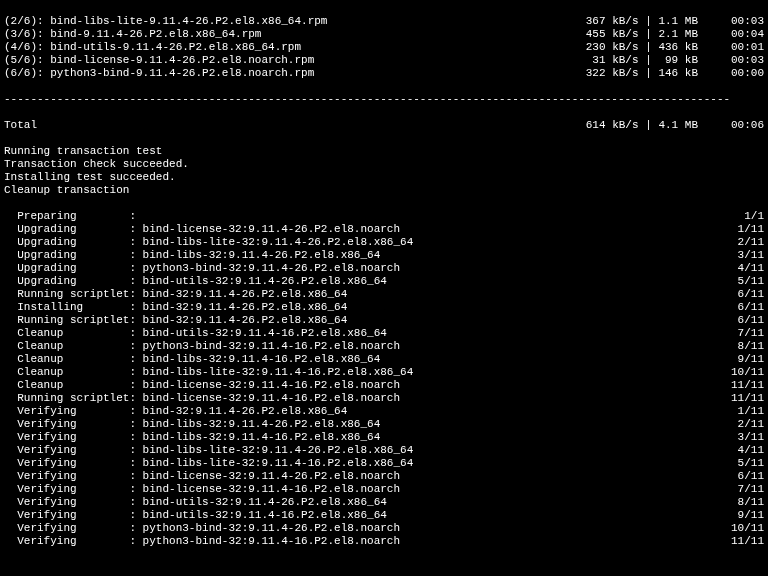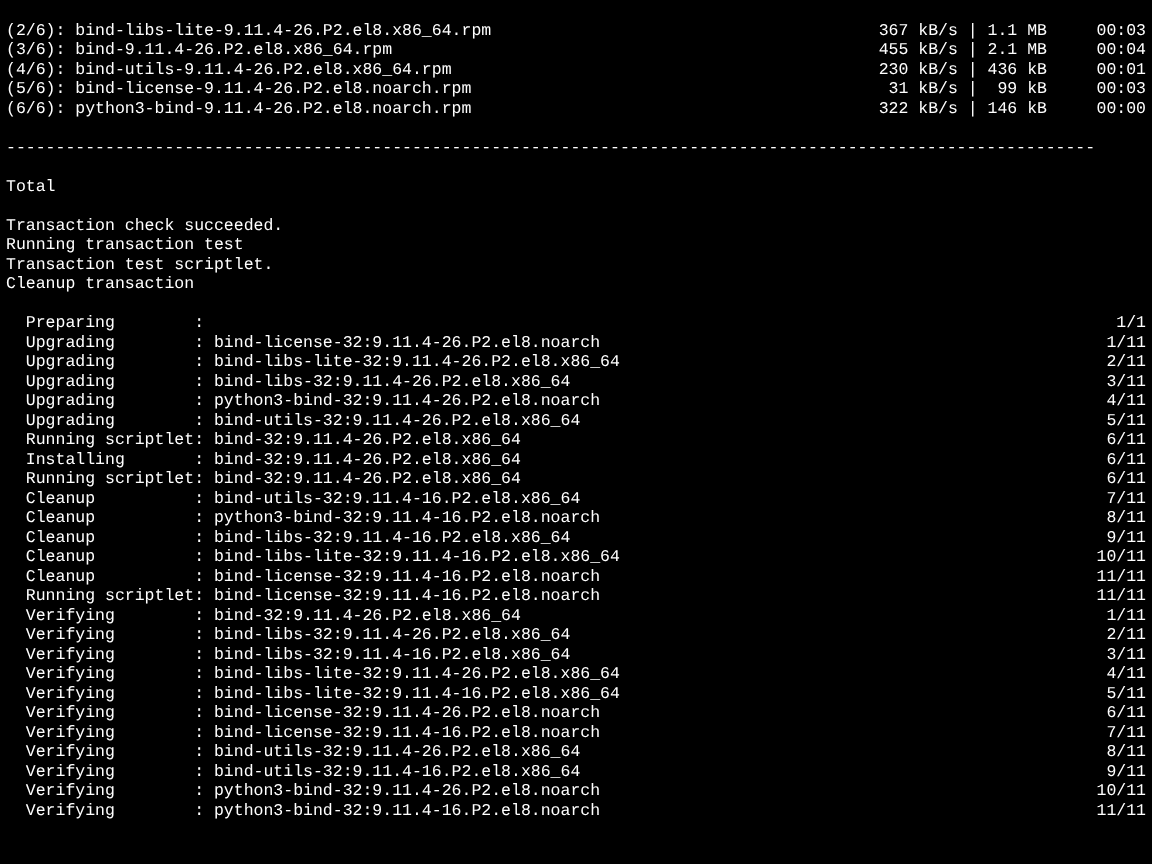--- a/index.html
+++ b/index.html
@@ -31,22 +31,23 @@
   }
 </style>
 </head>
 <body>
 
 <div class="terminal">
 <div id="downloads"><div class="row"><span class="left">(2/6): bind-libs-lite-9.11.4-26.P2.el8.x86_64.rpm</span><span class="right">367 kB/s | 1.1 MB     00:03</span></div><div class="row"><span class="left">(3/6): bind-9.11.4-26.P2.el8.x86_64.rpm</span><span class="right">455 kB/s | 2.1 MB     00:04</span></div><div class="row"><span class="left">(4/6): bind-utils-9.11.4-26.P2.el8.x86_64.rpm</span><span class="right">230 kB/s | 436 kB     00:01</span></div><div class="row"><span class="left">(5/6): bind-license-9.11.4-26.P2.el8.noarch.rpm</span><span class="right"> 31 kB/s |  99 kB     00:03</span></div><div class="row"><span class="left">(6/6): python3-bind-9.11.4-26.P2.el8.noarch.rpm</span><span class="right">322 kB/s | 146 kB     00:00</span></div></div>
 <div>--------------------------------------------------------------------------------------------------------------</div>
 <div class="row">
   <span class="left">Total</span>
+  <span class="right">614 kB/s | 4.1 MB     00:06</span>
 </div>
-<div id="translines"><div>Transaction check succeeded.</div><div>Running transaction test</div><div>Transaction test scriptlet.</div><div>Cleanup transaction</div></div>
+<div id="translines"><div>Running transaction test</div><div>Transaction check succeeded.</div><div>Installing test succeeded.</div><div>Cleanup transaction</div></div>
 <div id="steps"><div class="row"><span class="left">  Preparing        :</span><span class="right"> 1/1</span></div><div class="row"><span class="left">  Upgrading        : bind-license-32:9.11.4-26.P2.el8.noarch</span><span class="right"> 1/11</span></div><div class="row"><span class="left">  Upgrading        : bind-libs-lite-32:9.11.4-26.P2.el8.x86_64</span><span class="right"> 2/11</span></div><div class="row"><span class="left">  Upgrading        : bind-libs-32:9.11.4-26.P2.el8.x86_64</span><span class="right"> 3/11</span></div><div class="row"><span class="left">  Upgrading        : python3-bind-32:9.11.4-26.P2.el8.noarch</span><span class="right"> 4/11</span></div><div class="row"><span class="left">  Upgrading        : bind-utils-32:9.11.4-26.P2.el8.x86_64</span><span class="right"> 5/11</span></div><div class="row"><span class="left">  Running scriptlet: bind-32:9.11.4-26.P2.el8.x86_64</span><span class="right"> 6/11</span></div><div class="row"><span class="left">  Installing       : bind-32:9.11.4-26.P2.el8.x86_64</span><span class="right"> 6/11</span></div><div class="row"><span class="left">  Running scriptlet: bind-32:9.11.4-26.P2.el8.x86_64</span><span class="right"> 6/11</span></div><div class="row"><span class="left">  Cleanup          : bind-utils-32:9.11.4-16.P2.el8.x86_64</span><span class="right"> 7/11</span></div><div class="row"><span class="left">  Cleanup          : python3-bind-32:9.11.4-16.P2.el8.noarch</span><span class="right"> 8/11</span></div><div class="row"><span class="left">  Cleanup          : bind-libs-32:9.11.4-16.P2.el8.x86_64</span><span class="right"> 9/11</span></div><div class="row"><span class="left">  Cleanup          : bind-libs-lite-32:9.11.4-16.P2.el8.x86_64</span><span class="right">10/11</span></div><div class="row"><span class="left">  Cleanup          : bind-license-32:9.11.4-16.P2.el8.noarch</span><span class="right">11/11</span></div><div class="row"><span class="left">  Running scriptlet: bind-license-32:9.11.4-16.P2.el8.noarch</span><span class="right">11/11</span></div><div class="row"><span class="left">  Verifying        : bind-32:9.11.4-26.P2.el8.x86_64</span><span class="right"> 1/11</span></div><div class="row"><span class="left">  Verifying        : bind-libs-32:9.11.4-26.P2.el8.x86_64</span><span class="right"> 2/11</span></div><div class="row"><span class="left">  Verifying        : bind-libs-32:9.11.4-16.P2.el8.x86_64</span><span class="right"> 3/11</span></div><div class="row"><span class="left">  Verifying        : bind-libs-lite-32:9.11.4-26.P2.el8.x86_64</span><span class="right"> 4/11</span></div><div class="row"><span class="left">  Verifying        : bind-libs-lite-32:9.11.4-16.P2.el8.x86_64</span><span class="right"> 5/11</span></div><div class="row"><span class="left">  Verifying        : bind-license-32:9.11.4-26.P2.el8.noarch</span><span class="right"> 6/11</span></div><div class="row"><span class="left">  Verifying        : bind-license-32:9.11.4-16.P2.el8.noarch</span><span class="right"> 7/11</span></div><div class="row"><span class="left">  Verifying        : bind-utils-32:9.11.4-26.P2.el8.x86_64</span><span class="right"> 8/11</span></div><div class="row"><span class="left">  Verifying        : bind-utils-32:9.11.4-16.P2.el8.x86_64</span><span class="right"> 9/11</span></div><div class="row"><span class="left">  Verifying        : python3-bind-32:9.11.4-26.P2.el8.noarch</span><span class="right">10/11</span></div><div class="row"><span class="left">  Verifying        : python3-bind-32:9.11.4-16.P2.el8.noarch</span><span class="right">11/11</span></div></div>
 <div> </div>
 
 
 
 
 
 
 
 

